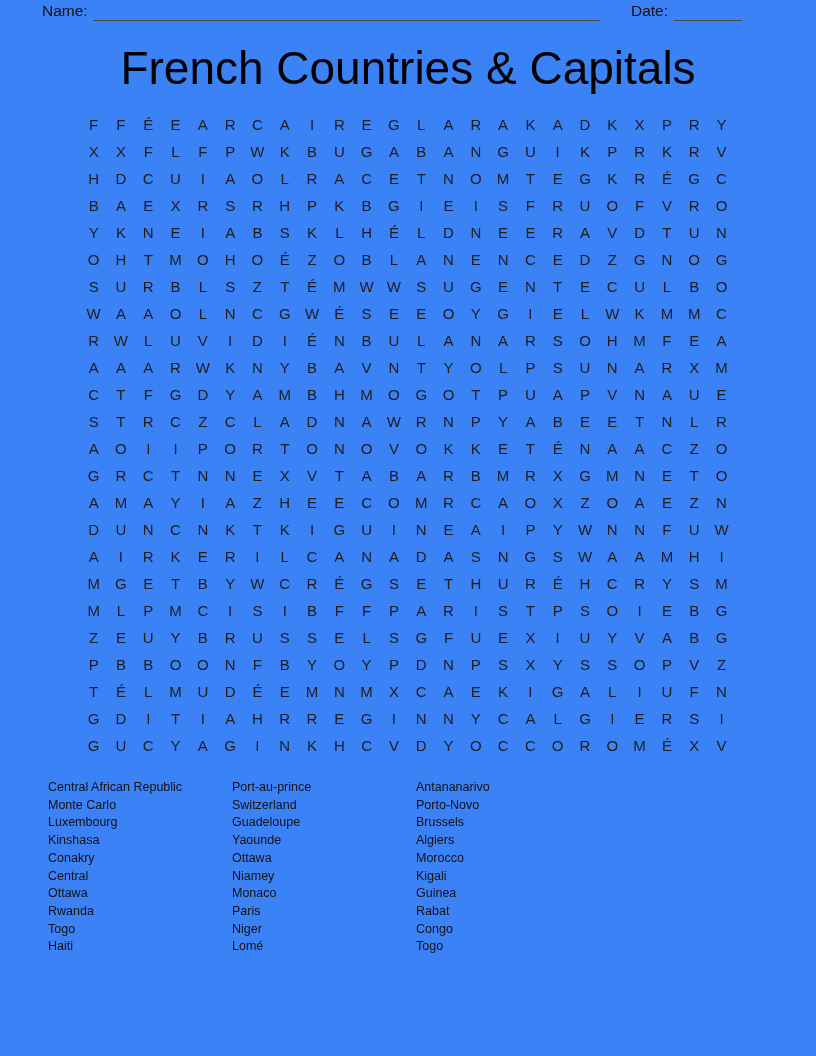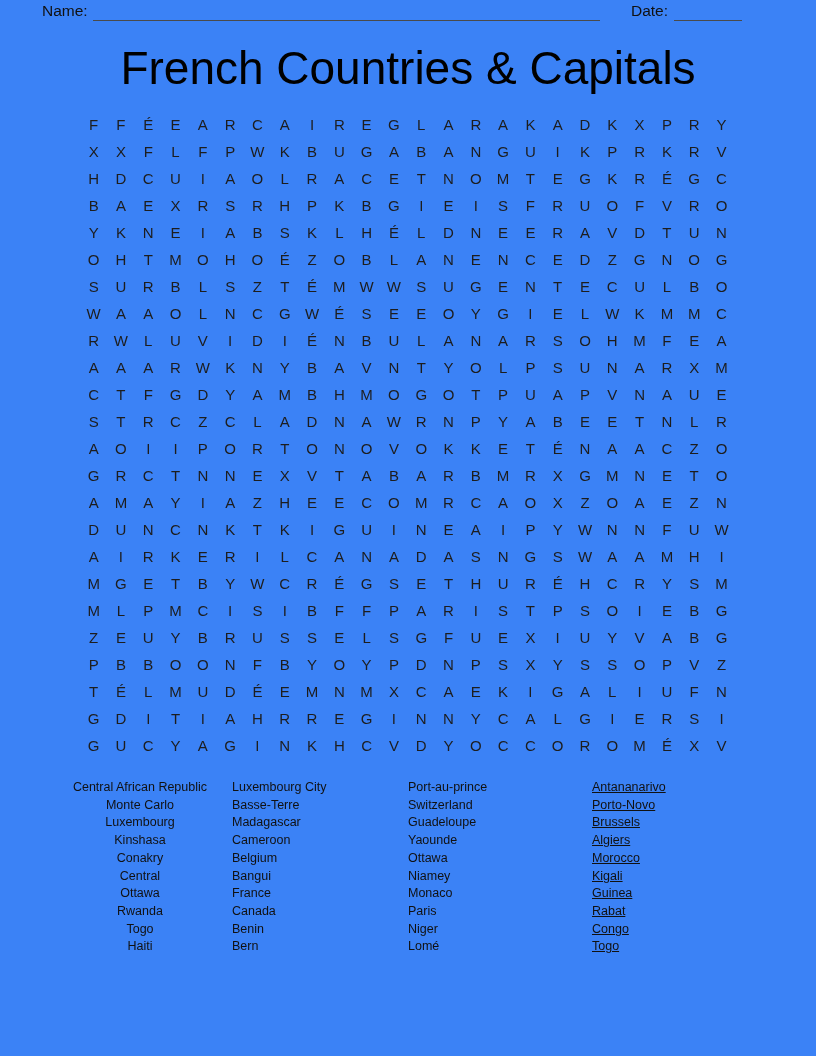--- a/index.html
+++ b/index.html
@@ -49,24 +49,24 @@
     font-size:15px; color:#1d1d1d;
   }
 
   
   .words {
     position:absolute; left:48px; top:779px;
     display:flex;
     font-size:12.5px; color:#111;
   }
   .word-col { display:block; }
-  .word-col-1 { width:184px;text-align:center; }
+  .word-col-1 { width:184px; }
   .word-col-2 { width:176px; }
   .word-col-3 { width:184px; }
-  .word-col-4 { width:170px;text-decoration:underline; }
+  .word-col-4 { width:170px; }
   .word { line-height:17.7px; white-space:nowrap; }
 </style>
 </head>
 <body>
 
 <div class="page">
 
   <div class="header">
     <span class="label">Name:</span>
     <span class="blank-line name-line"></span>
@@ -660,32 +660,20 @@
         <div class="word">Central African Republic</div>
         <div class="word">Monte Carlo</div>
         <div class="word">Luxembourg</div>
         <div class="word">Kinshasa</div>
         <div class="word">Conakry</div>
         <div class="word">Central</div>
         <div class="word">Ottawa</div>
         <div class="word">Rwanda</div>
         <div class="word">Togo</div>
         <div class="word">Haiti</div>
-      </div>
-    <div class="word-col word-col-2">
-        <div class="word">Luxembourg City</div>
-        <div class="word">Basse-Terre</div>
-        <div class="word">Madagascar</div>
-        <div class="word">Cameroon</div>
-        <div class="word">Belgium</div>
-        <div class="word">Bangui</div>
-        <div class="word">France</div>
-        <div class="word">Canada</div>
-        <div class="word">Benin</div>
-        <div class="word">Bern</div>
       </div>
     <div class="word-col word-col-3">
         <div class="word">Port-au-prince</div>
         <div class="word">Switzerland</div>
         <div class="word">Guadeloupe</div>
         <div class="word">Yaounde</div>
         <div class="word">Ottawa</div>
         <div class="word">Niamey</div>
         <div class="word">Monaco</div>
         <div class="word">Paris</div>

